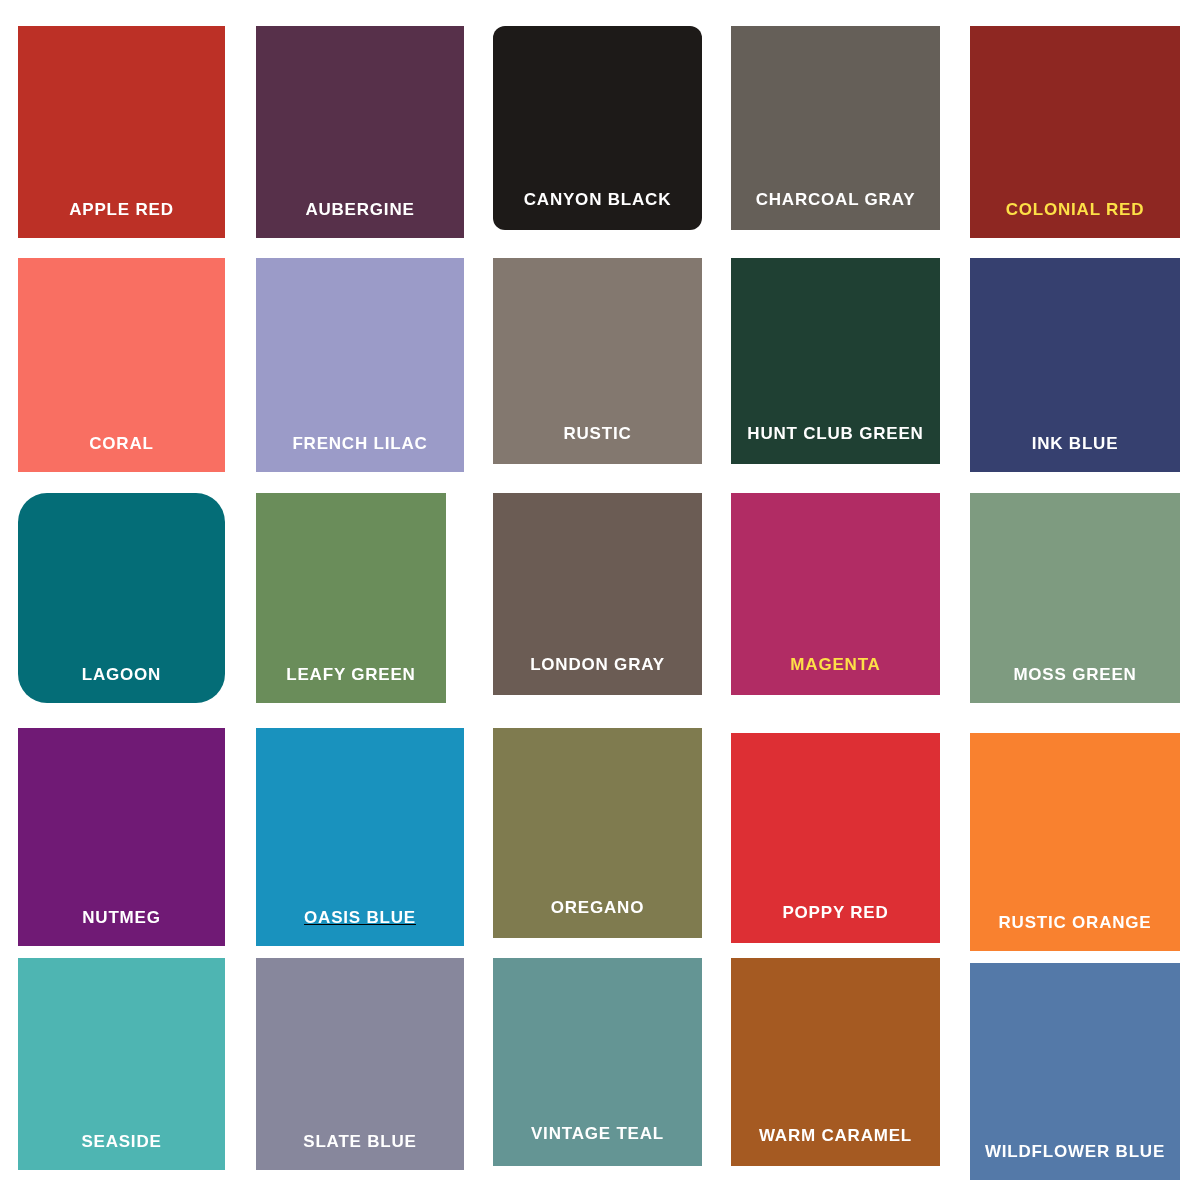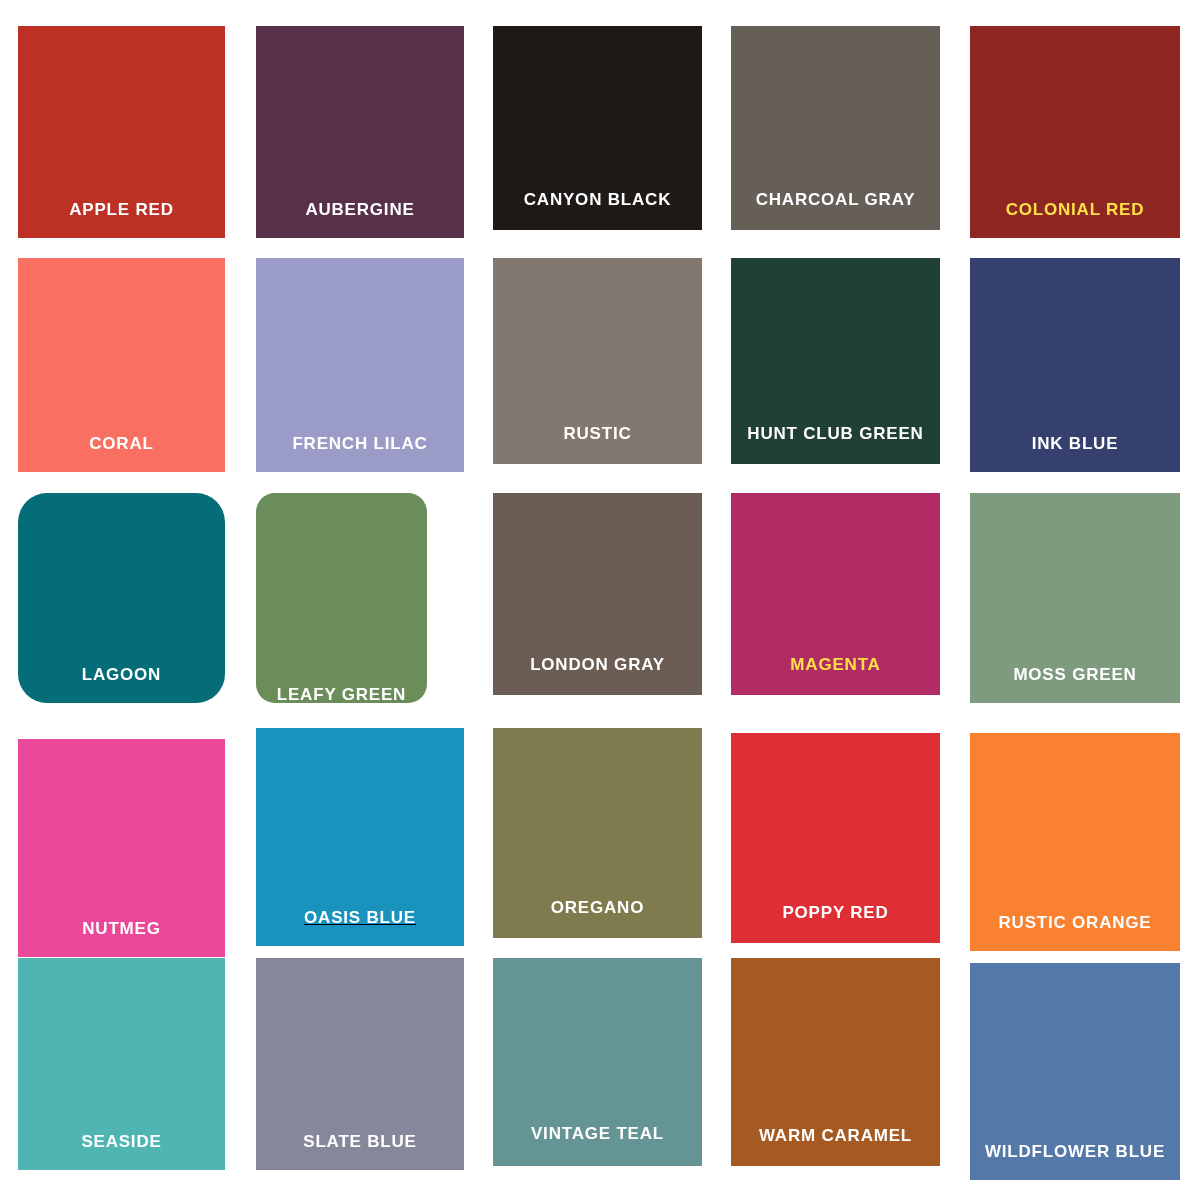--- a/index.html
+++ b/index.html
@@ -47,21 +47,21 @@
 </head>
 <body>
 
 <div id="palette-grid" style="background: rgb(255, 255, 255);">
     <div class="swatch" style="left: 18px; top: 26px; width: 207px; height: 212px; background: rgb(188, 48, 38); padding-bottom: 20px;">
       <span class="swatch-label" style="color: rgb(255, 255, 255);">APPLE RED</span>
     </div>
     <div class="swatch" style="left: 256px; top: 26px; width: 208px; height: 212px; background: rgb(87, 48, 74); padding-bottom: 20px;">
       <span class="swatch-label" style="color: rgb(255, 255, 255);">AUBERGINE</span>
     </div>
-    <div class="swatch" style="left: 493px; top: 26px; width: 209px; height: 204px; background: rgb(29, 26, 24); padding-bottom: 22px;">
+    <div class="swatch" style="left: 493px; top: 26px; width: 209px; height: 204px; background: rgb(29, 26, 24); padding-bottom: 22px; border-radius: 12px;">
       <span class="swatch-label" style="color: rgb(255, 255, 255);">CANYON BLACK</span>
     </div>
     <div class="swatch" style="left: 731px; top: 26px; width: 209px; height: 204px; background: rgb(101, 95, 88); padding-bottom: 22px;">
       <span class="swatch-label" style="color: rgb(255, 255, 255);">CHARCOAL GRAY</span>
     </div>
     <div class="swatch" style="left: 970px; top: 26px; width: 210px; height: 212px; background: rgb(142, 39, 34); padding-bottom: 20px;">
       <span class="swatch-label" style="color: #fde047;">COLONIAL RED</span>
     </div>
     <div class="swatch" style="left: 18px; top: 258px; width: 207px; height: 214px; background: rgb(249, 111, 98); padding-bottom: 20px;">
       <span class="swatch-label" style="color: rgb(255, 255, 255);">CORAL</span>
@@ -74,33 +74,33 @@
     </div>
     <div class="swatch" style="left: 731px; top: 258px; width: 209px; height: 206px; background: rgb(31, 64, 51); padding-bottom: 22px;">
       <span class="swatch-label" style="color: rgb(255, 255, 255);">HUNT CLUB GREEN</span>
     </div>
     <div class="swatch" style="left: 970px; top: 258px; width: 210px; height: 214px; background: rgb(54, 64, 111); padding-bottom: 20px;">
       <span class="swatch-label" style="color: rgb(255, 255, 255);">INK BLUE</span>
     </div>
     <div class="swatch" style="left: 18px; top: 493px; width: 207px; height: 210px; background: rgb(4, 109, 119); padding-bottom: 20px; border-radius: 29px;">
       <span class="swatch-label" style="color: rgb(255, 255, 255);">LAGOON</span>
     </div>
-    <div class="swatch" style="left: 256px; top: 493px; width: 171px; height: 210px; background: rgb(106, 141, 90);  border-radius: 19px;">
+    <div class="swatch" style="left: 256px; top: 493px; width: 190px; height: 210px; background: rgb(106, 141, 90); padding-bottom: 20px;">
       <span class="swatch-label" style="color: rgb(255, 255, 255);">LEAFY GREEN</span>
     </div>
     <div class="swatch" style="left: 493px; top: 493px; width: 209px; height: 202px; background: rgb(107, 92, 84); padding-bottom: 22px;">
       <span class="swatch-label" style="color: rgb(255, 255, 255);">LONDON GRAY</span>
     </div>
     <div class="swatch" style="left: 731px; top: 493px; width: 209px; height: 202px; background: rgb(177, 44, 100); padding-bottom: 22px;">
       <span class="swatch-label" style="color: #fde047;">MAGENTA</span>
     </div>
     <div class="swatch" style="left: 970px; top: 493px; width: 210px; height: 210px; background: rgb(126, 155, 128); padding-bottom: 20px;">
       <span class="swatch-label" style="color: rgb(255, 255, 255);">MOSS GREEN</span>
     </div>
-    <div class="swatch" style="left: 18px; top: 728px; width: 207px; height: 218px; background: #ec4899; padding-bottom: 20px; margin-top: 11px;">
+    <div class="swatch" style="left: 18px; top: 728px; width: 207px; height: 218px; background: #701a75; padding-bottom: 20px;">
       <span class="swatch-label" style="color: rgb(255, 255, 255);">NUTMEG</span>
     </div>
     <div class="swatch" style="left: 256px; top: 728px; width: 208px; height: 218px; background: rgb(25, 146, 190); padding-bottom: 20px; text-decoration: underline;">
       <span class="swatch-label" style="color: rgb(255, 255, 255);">OASIS BLUE</span>
     </div>
     <div class="swatch" style="left: 493px; top: 728px; width: 209px; height: 210px; background: rgb(127, 123, 79); padding-bottom: 22px;">
       <span class="swatch-label" style="color: rgb(255, 255, 255);">OREGANO</span>
     </div>
     <div class="swatch" style="left: 731px; top: 733px; width: 209px; height: 210px; background: rgb(221, 47, 52); padding-bottom: 22px;">
       <span class="swatch-label" style="color: rgb(255, 255, 255);">POPPY RED</span>

